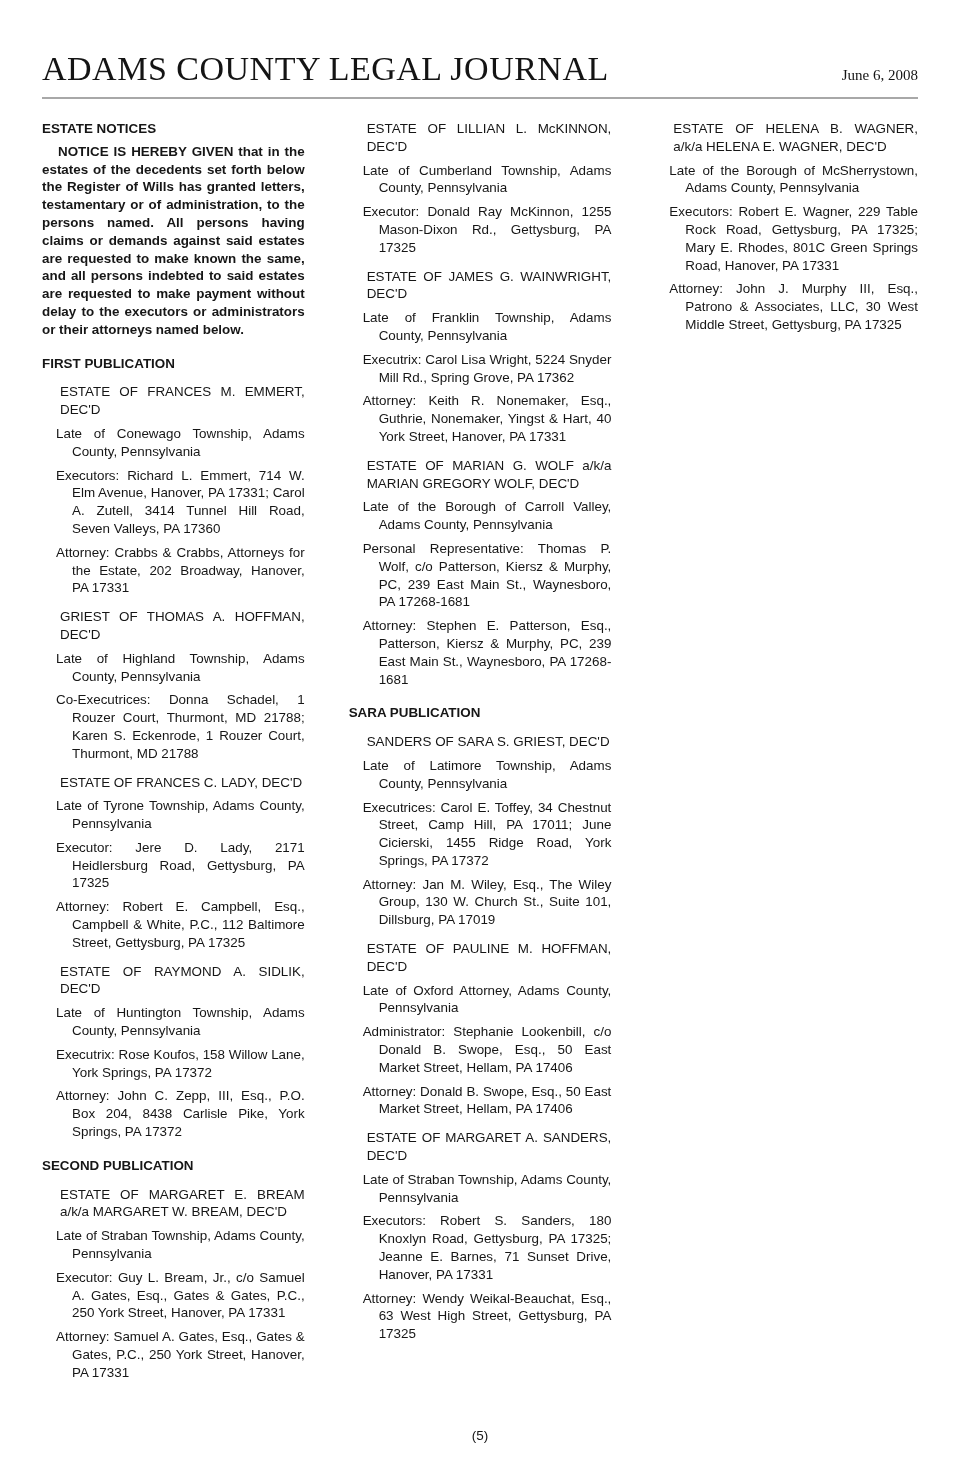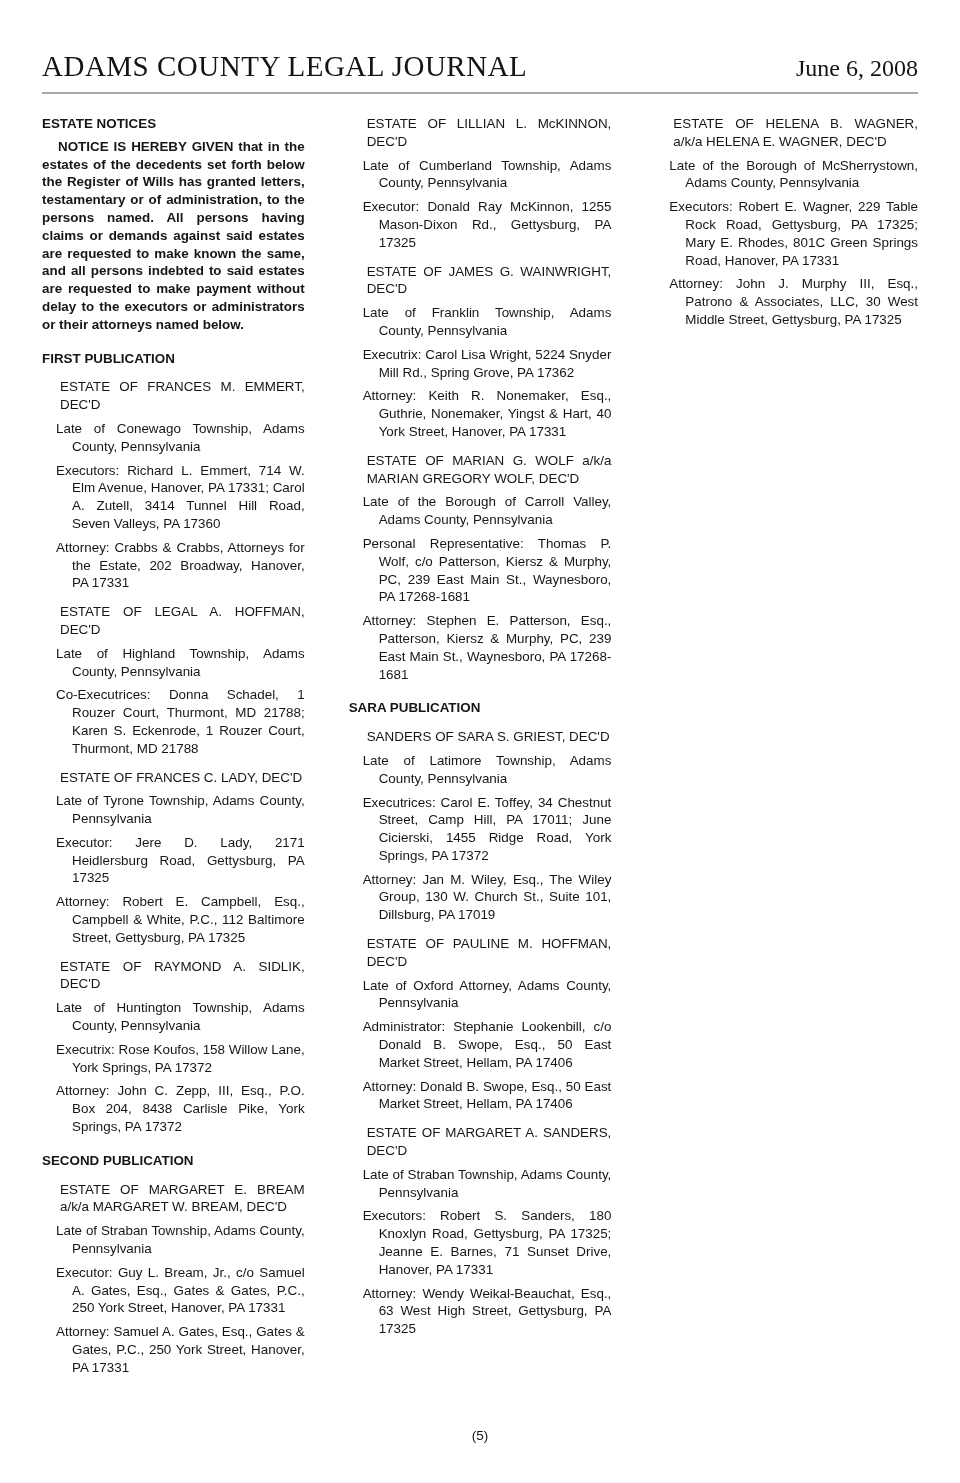--- a/index.html
+++ b/index.html
@@ -14,27 +14,27 @@
     overflow: hidden;
   }
   .masthead {
     display: flex;
     justify-content: space-between;
     align-items: baseline;
     padding: 50px 42px 0 42px;
     font-family: "Liberation Serif", serif;
   }
   .masthead-title {
-    font-size: 29px;
+    font-size: 34px;
     letter-spacing: 0.5px;
     color: #141414;
     white-space: nowrap;
   }
   .masthead-date {
-    font-size: 24px;
+    font-size: 15px;
     color: #141414;
     white-space: nowrap;
   }
   .masthead-rule {
     border: none;
     border-top: 2px solid #a8a8a8;
     margin: 9px 42px 0 42px;
   }
   .columns {
     display: flex;
@@ -91,21 +91,21 @@
         <div class="section-heading">ESTATE NOTICES</div>
         <div class="intro">NOTICE IS HEREBY GIVEN that in the estates of the decedents set forth below the Register of Wills has granted letters, testamentary or of administration, to the persons named. All persons having claims or demands against said estates are requested to make known the same, and all persons indebted to said estates are requested to make payment without delay to the executors or administrators or their attorneys named below.</div>
         <div class="section-heading">FIRST PUBLICATION</div>
         <div class="estate">
           <div class="estate-title">ESTATE OF FRANCES M. EMMERT, DEC'D</div>
           <p class="para">Late of Conewago Township, Adams County, Pennsylvania</p>
           <p class="para">Executors: Richard L. Emmert, 714 W. Elm Avenue, Hanover, PA 17331; Carol A. Zutell, 3414 Tunnel Hill Road, Seven Valleys, PA 17360</p>
           <p class="para">Attorney: Crabbs &amp; Crabbs, Attorneys for the Estate, 202 Broadway, Hanover, PA 17331</p>
         </div>
         <div class="estate">
-          <div class="estate-title">ESTATE OF LEGAL A. HOFFMAN, DEC'D</div>
+          <div class="estate-title">GRIEST OF THOMAS A. HOFFMAN, DEC'D</div>
           <p class="para">Late of Highland Township, Adams County, Pennsylvania</p>
           <p class="para">Co-Executrices: Donna Schadel, 1 Rouzer Court, Thurmont, MD 21788; Karen S. Eckenrode, 1 Rouzer Court, Thurmont, MD 21788</p>
         </div>
         <div class="estate">
           <div class="estate-title">ESTATE OF FRANCES C. LADY, DEC'D</div>
           <p class="para">Late of Tyrone Township, Adams County, Pennsylvania</p>
           <p class="para">Executor: Jere D. Lady, 2171 Heidlersburg Road, Gettysburg, PA 17325</p>
           <p class="para">Attorney: Robert E. Campbell, Esq., Campbell &amp; White, P.C., 112 Baltimore Street, Gettysburg, PA 17325</p>
         </div>
         <div class="estate">

